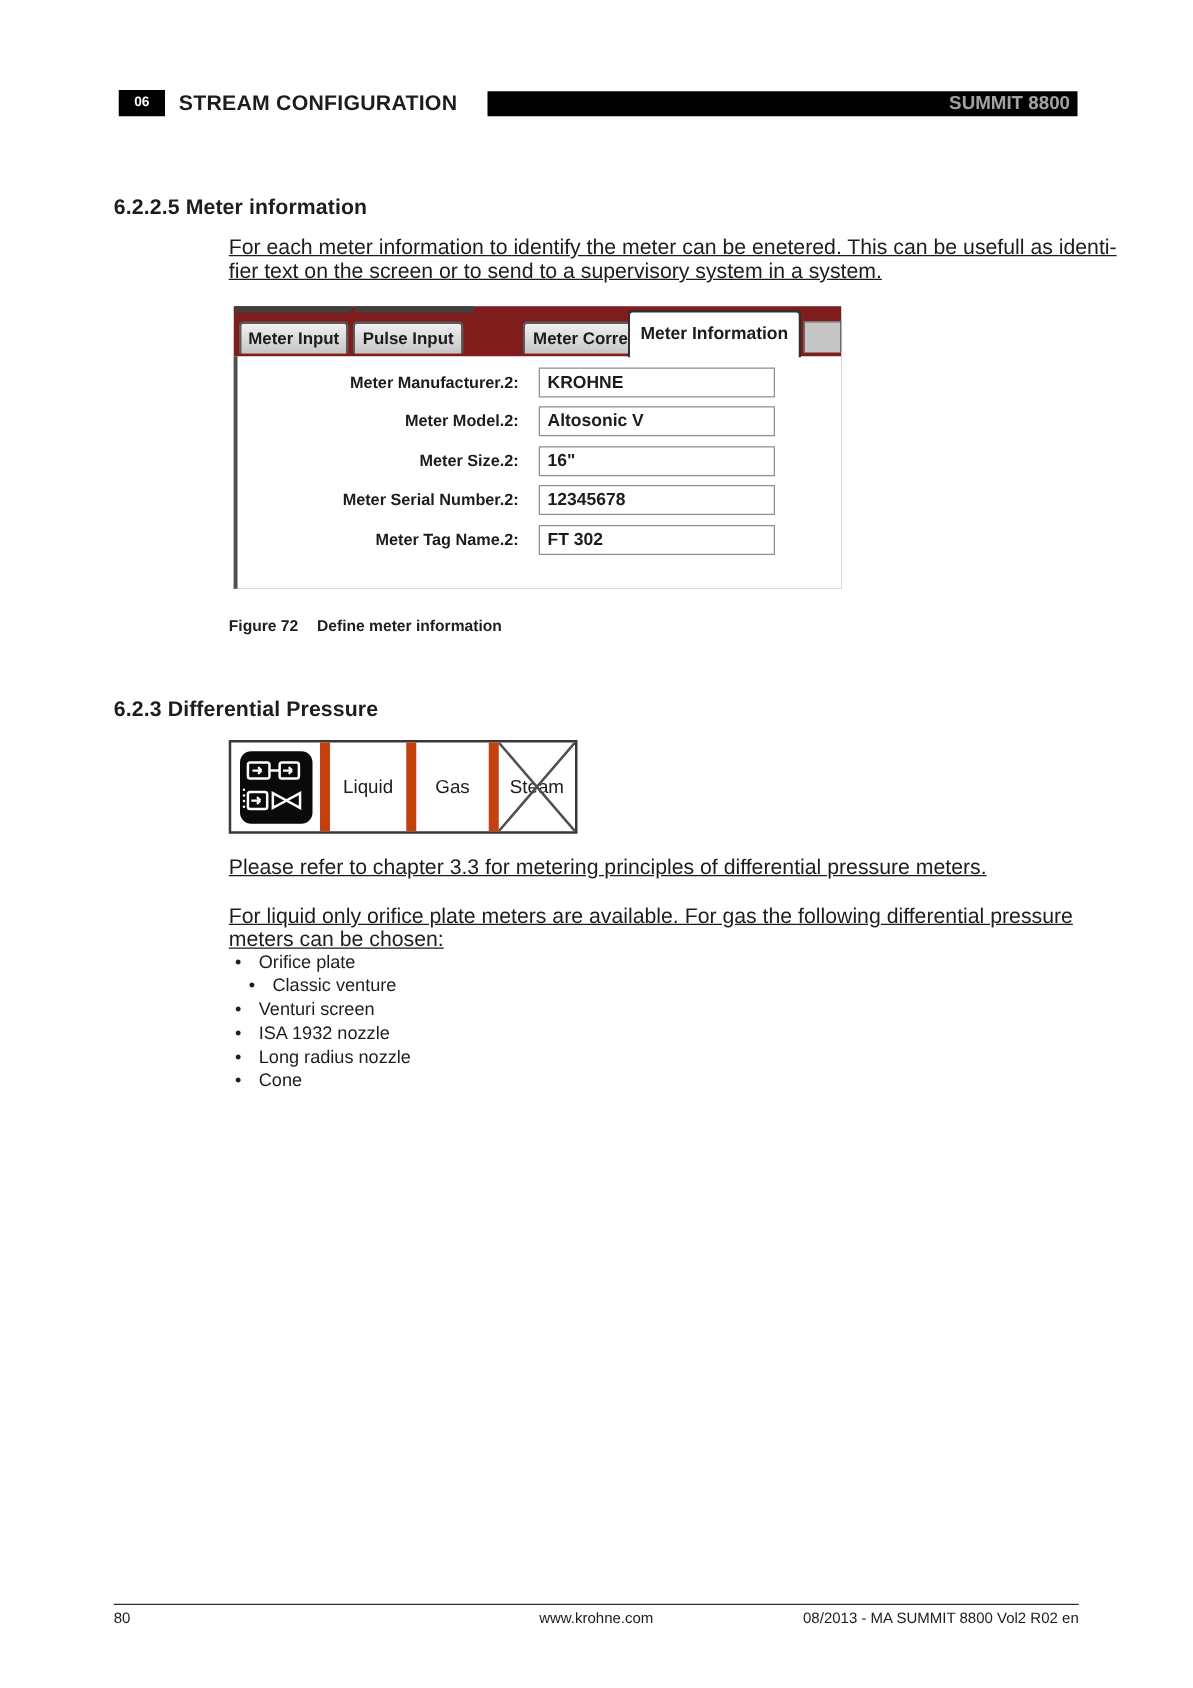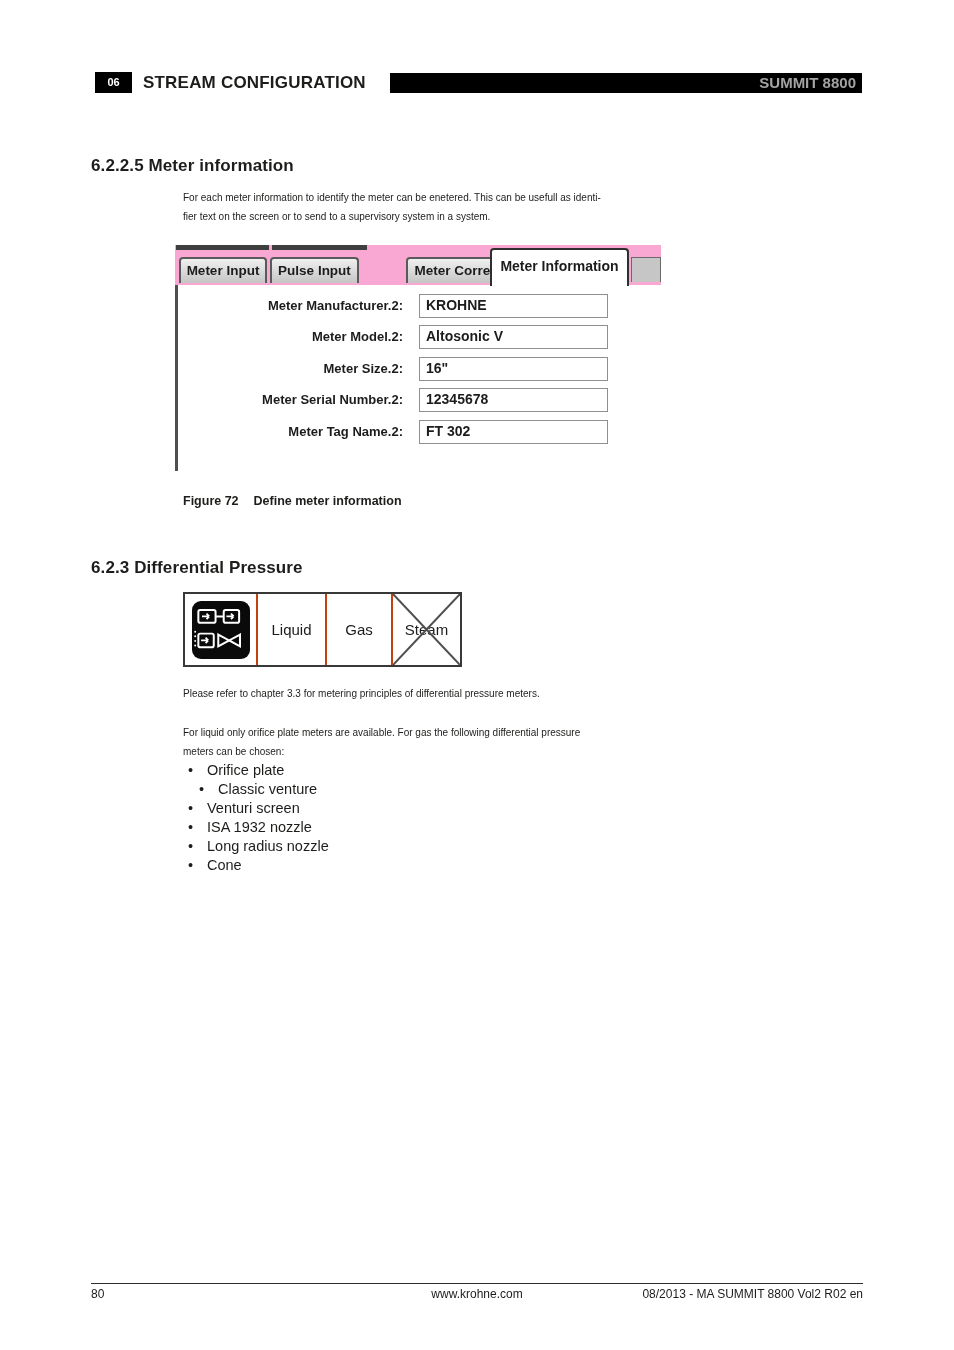--- a/index.html
+++ b/index.html
@@ -9,24 +9,24 @@
 
   
   .chapter-badge { position:absolute; left:95px; top:72px; width:37px; height:21px;
     background:#000; color:#fff; font-weight:bold; font-size:11px; text-align:center; line-height:21px; }
   .header-title { position:absolute; left:143px; top:73px; font-size:17px; font-weight:bold; letter-spacing:.2px; }
   .header-bar { position:absolute; left:390px; top:73px; width:472px; height:20px; background:#000;
     color:#a3a3a3; font-size:15px; font-weight:bold; text-align:right; line-height:20px; padding-right:6px; }
 
   
   .h-section { position:absolute; left:91px; font-size:17px; font-weight:bold; letter-spacing:.1px; }
-  .para { position:absolute; left:183px; font-size:10px; line-height:19.5px; color:#1d1d1b; }
+  .para { position:absolute; left:183px; font-size:17px; line-height:19.5px; color:#1d1d1b;text-decoration:underline; }
 
   
-  .dialog { position:absolute; left:175px; top:245px; width:486px; height:226px; background:#f9a8d4; }
+  .dialog { position:absolute; left:187px; top:245px; width:486px; height:226px; background:#7f1d1d; }
   .dlg-topstrip { position:absolute; top:0; height:5px; background:#3f3f3f; }
   .tab { position:absolute; top:12px; height:26px; border:2px solid #5a5a5a; border-bottom:none;
     border-radius:4px 4px 0 0; background:linear-gradient(#f0f0f0,#c5c5c5);
     font-size:13.5px; font-weight:bold; text-align:center; line-height:23px; color:#1c1c1c; }
   .tab.active { top:3px; height:38px; background:#fff; border:2px solid #2f2f2f; border-bottom:none;
     line-height:32px; font-size:14px; z-index:3; }
   .tab-filler { position:absolute; top:12px; height:25px; background:#c6c6c6; border:1px solid #6a6a6a; border-bottom:none; }
   .dlg-content { position:absolute; left:0; top:40px; width:486px; height:186px; background:#fff;
     border-left:3px solid #4f4f4f; z-index:2; }
   .frow { position:absolute; left:0; width:100%; height:24px; }
@@ -34,21 +34,21 @@
     font-size:13px; font-weight:bold; line-height:24px; color:#1c1c1c; }
   .fvalue { position:absolute; left:241px; width:189px; height:24px; background:#fff;
     border:1.5px solid #8f8f8f; font-size:14px; font-weight:bold; line-height:21px; padding-left:6px; color:#1c1c1c; }
 
   .fig-caption { position:absolute; left:183px; top:494px; font-size:12.5px; font-weight:bold; }
   .fig-caption .cap-gap { display:inline-block; width:15px; }
 
   
   .media-table { position:absolute; left:183px; top:592px; width:279px; height:75px;
     display:flex; border:2px solid #383838; background:#fff; }
-  .media-cell { border-left:2px solid #c2410c; flex:0 0 auto; display:flex; align-items:center;
+  .media-cell { border-left:8px solid #c2410c; flex:0 0 auto; display:flex; align-items:center;
     justify-content:center; font-size:15px; color:#1c1c1c; position:relative; }
   .media-cell:first-child { border-left:none; }
   .cell-icon { width:71px; } .cell-liquid { width:69px; } .cell-gas { width:66px; } .cell-steam { width:69px; }
   .dp-icon { width:58px; height:58px; background:#0a0a0a; border-radius:9px; }
   .steam-x { position:absolute; inset:0; width:100%; height:100%; }
 
   
   .bullet-row { position:absolute; left:188px; font-size:14.5px; line-height:19.3px; }
   .bullet-row .dot { display:inline-block; width:19px; }
 

